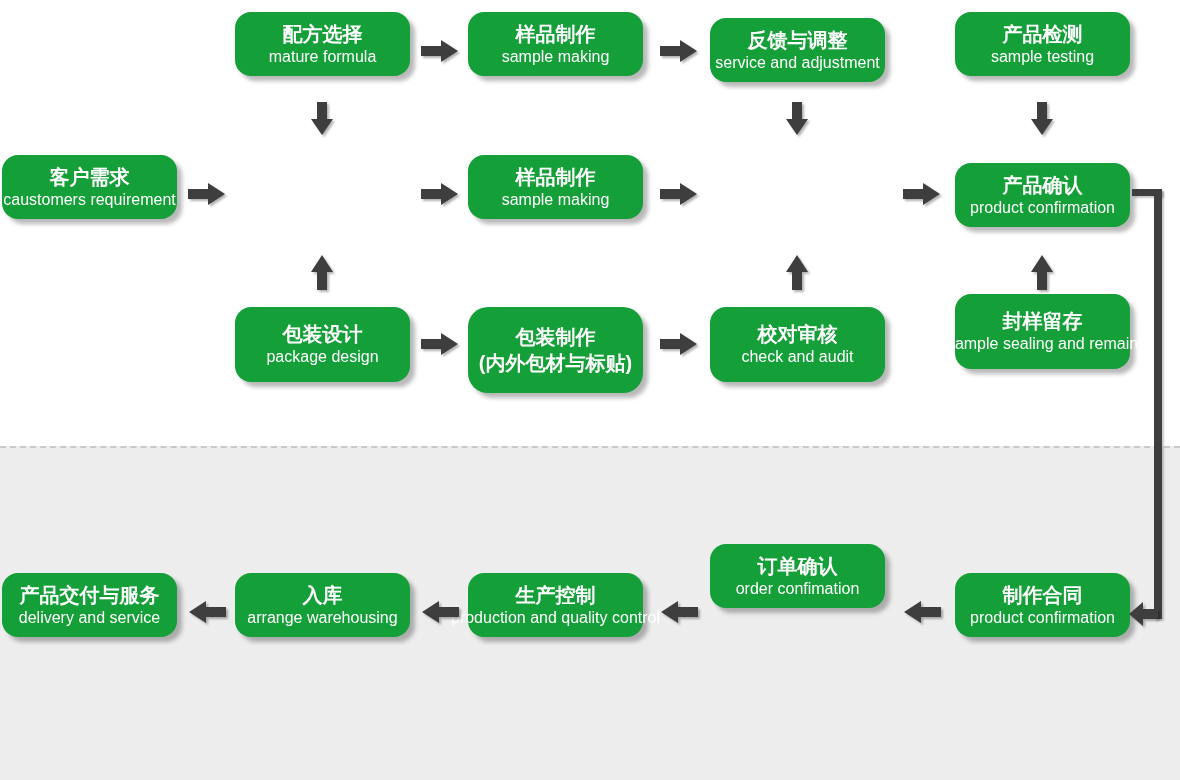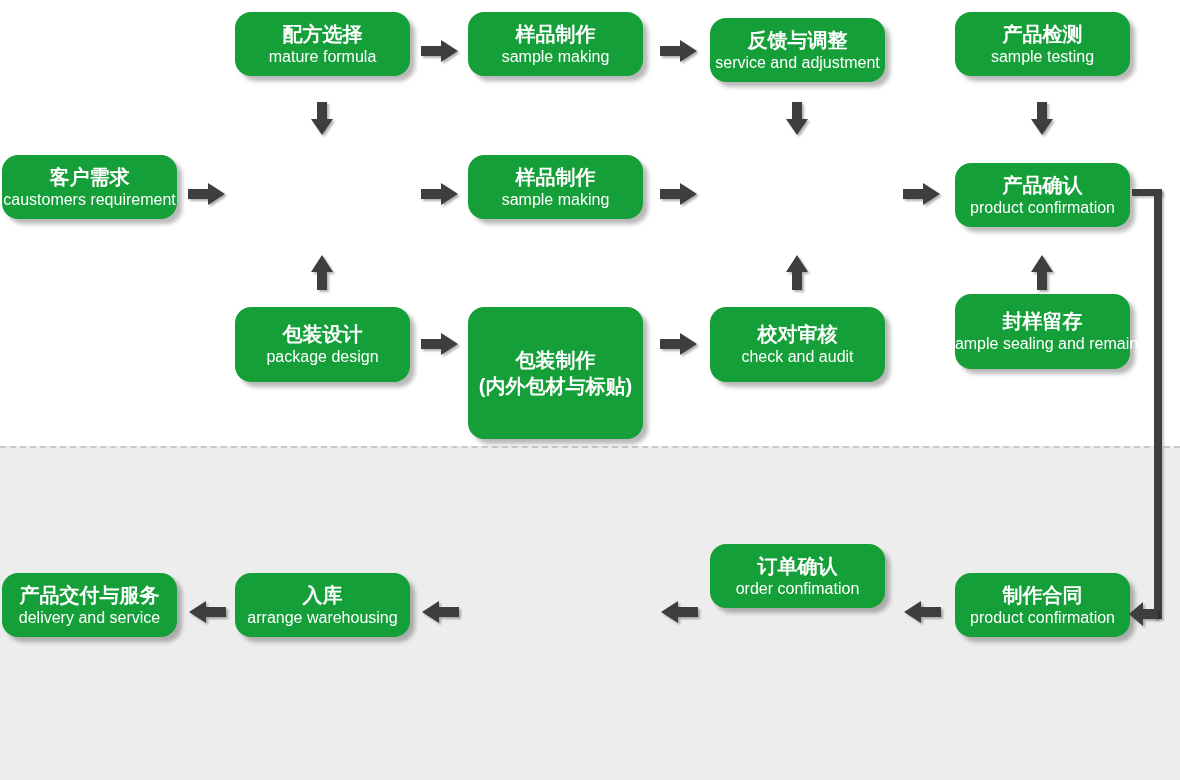--- a/index.html
+++ b/index.html
@@ -17,21 +17,21 @@
     position:absolute;width:175px;height:64px;
     background:var(--node_green,#149F38);
     border-radius:16px;
     box-shadow:5px 5px 4px rgba(0,0,0,0.28);
     display:flex;flex-direction:column;align-items:center;justify-content:center;
     color:var(--node_text,#FFFFFF);text-align:center;
     padding:4px 6px;box-sizing:border-box;
   }
   .node .zh{font-size:20px;font-weight:bold;line-height:1.3;white-space:nowrap;}
   .node .en{font-size:16px;line-height:1.3;white-space:nowrap;}
-  .node.tall{height:132px;}
+  .node.tall{height:86px;border-radius:20px;}
   .node.tall .en{white-space:normal;}
   .node.h75{height:75px;}
   .arr{position:absolute;filter:drop-shadow(2px 2px 1px rgba(0,0,0,0.30));}
   .arr polygon{fill:var(--arrow,#3E3E3E);}
   .conn{position:absolute;background:var(--arrow,#3E3E3E);box-shadow:2px 2px 2px rgba(0,0,0,0.22);}
 </style>
 </head>
 <body>
 
 <div class="canvas">
@@ -85,20 +85,24 @@
     <div class="en">sample sealing and remain</div>
   </div>
 
   <div class="node" style="left:2px;top:573px">
     <div class="zh">产品交付与服务</div>
     <div class="en">delivery and service</div>
   </div>
   <div class="node" style="left:235px;top:573px">
     <div class="zh">入库</div>
     <div class="en">arrange warehousing</div>
+  </div>
+  <div class="node" style="left:468px;top:573px">
+    <div class="zh">生产控制</div>
+    <div class="en">production and quality control</div>
   </div>
   <div class="node" style="left:710px;top:544px">
     <div class="zh">订单确认</div>
     <div class="en">order confimation</div>
   </div>
   <div class="node" style="left:955px;top:573px">
     <div class="zh">制作合同</div>
     <div class="en">product confirmation</div>
   </div>
 

